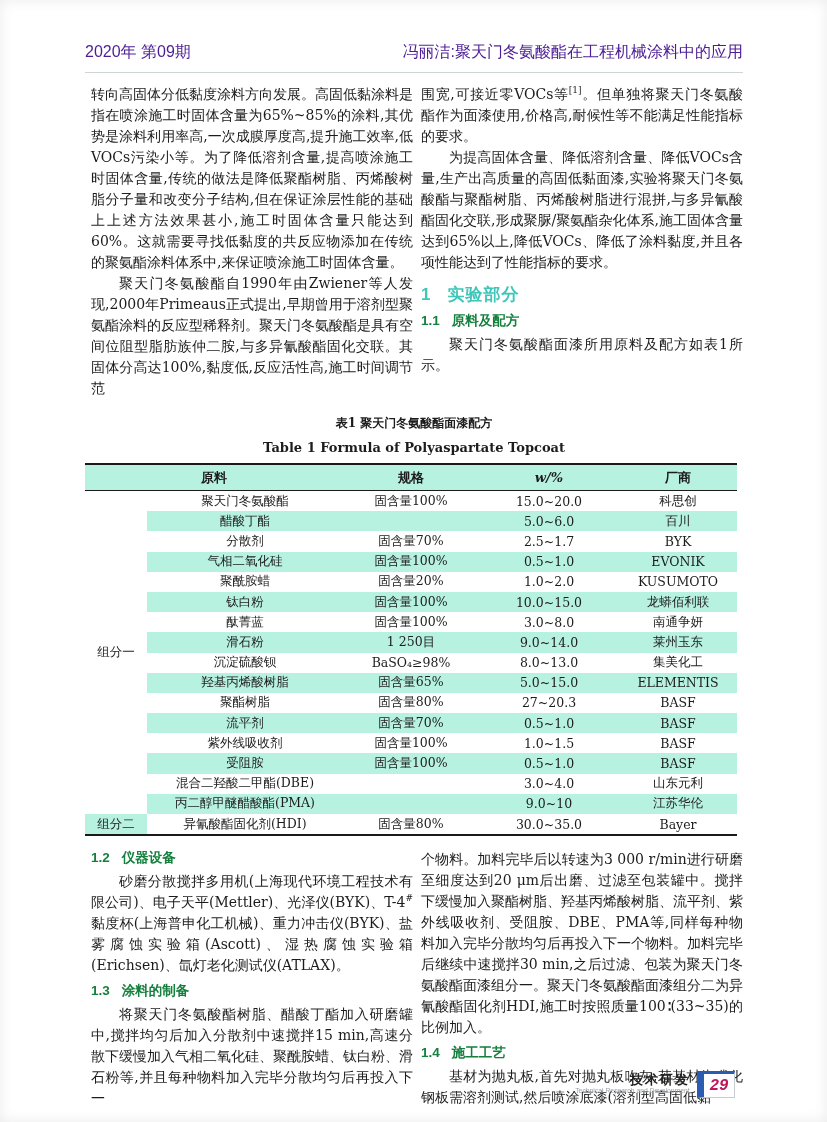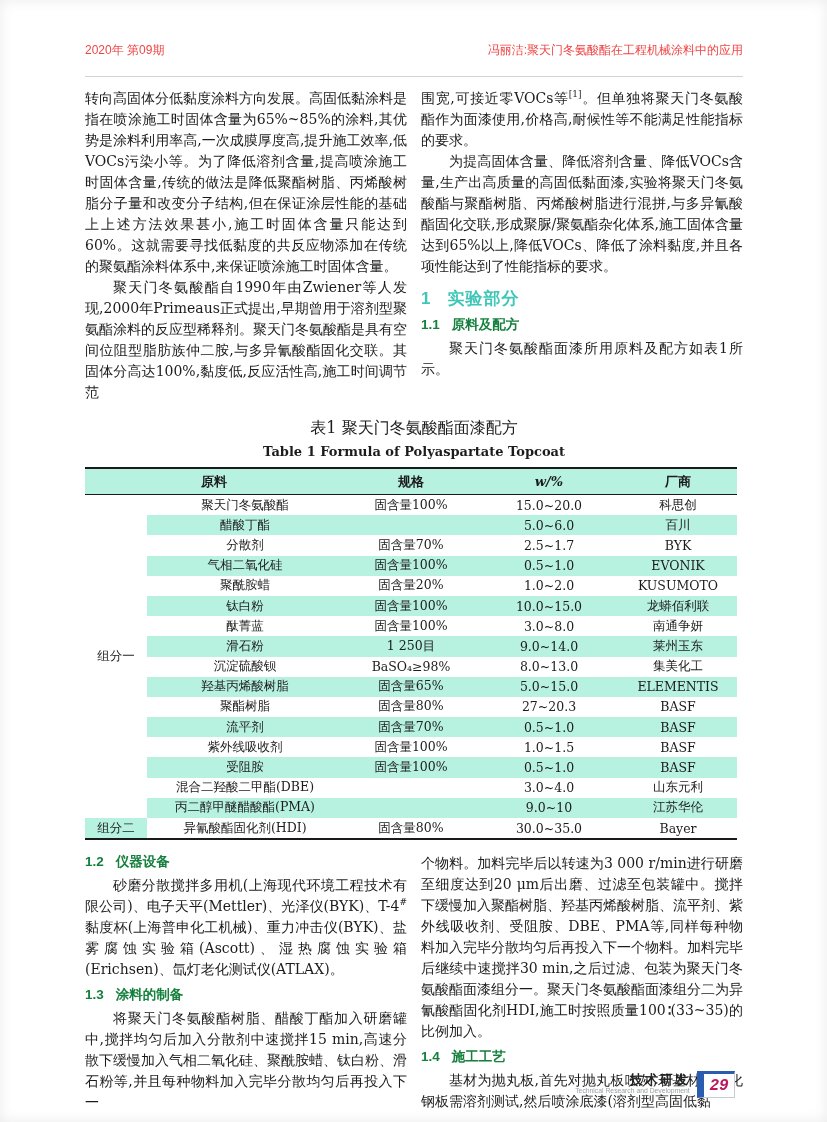--- a/index.html
+++ b/index.html
@@ -11,45 +11,45 @@
     box-shadow:inset 0 0 14px rgba(0,0,0,.08);
     font-family:"DejaVu Serif","Liberation Serif",serif;
     color:#1c1c1c;
     overflow:hidden;
   }
   .content{position:absolute;left:85px;top:42px;width:658px;}
   
   .runhead{
     display:flex;justify-content:space-between;align-items:flex-end;
     font-family:"Liberation Sans","DejaVu Sans",sans-serif;
-    font-size:12px;color:#ef4444;
-    padding-bottom:17px;border-bottom:1px solid #cfd4d6;
-  }
-  
-  .cols{display:flex;gap:14px;margin-top:11px;justify-content:flex-end;}
+    font-size:16px;color:#4c1d95;
+    padding-bottom:9px;border-bottom:1px solid #cfd4d6;
+  }
+  
+  .cols{display:flex;gap:8px;margin-top:11px;justify-content:flex-end;}
   .col{width:322px;}
   p{margin:0;font-size:14px;line-height:21px;text-align:justify;}
   p.ind{text-indent:2em;}
   sup.note{font-size:9px;line-height:0;}
   
   .h1{
     font-family:"Liberation Sans","DejaVu Sans",sans-serif;
     color:#3ec7b8;font-weight:bold;font-size:17px;
     margin:10px 0 6px 0;letter-spacing:1px;
   }
   .h1 .num{margin-right:16px;}
   .h2{
     font-family:"Liberation Sans","DejaVu Sans",sans-serif;
     color:#15803d;font-weight:bold;font-size:13.5px;
     margin:6px 0 4px 0;
   }
   .h2 .num{margin-right:12px;}
   
   .tblock{margin-top:14px;}
-  .t-title-zh{text-align:center;font-weight:normal;font-size:16px;margin:0 0 3px 0;}
+  .t-title-zh{text-align:center;font-weight:bold;font-size:12px;margin:0 0 3px 0;}
   .t-title-en{text-align:center;font-weight:bold;font-size:13px;margin:0 0 5px 0;}
   table.formula{
     width:652px;border-collapse:collapse;table-layout:fixed;
     border-top:2px solid #1a1a1a;border-bottom:2px solid #1a1a1a;
     font-size:12.5px;
   }
   table.formula thead tr{border-bottom:1px solid #1a1a1a;}
   table.formula th{
     background:#b7f1df;font-weight:bold;height:25px;font-size:13px;
     text-align:center;padding:0;

